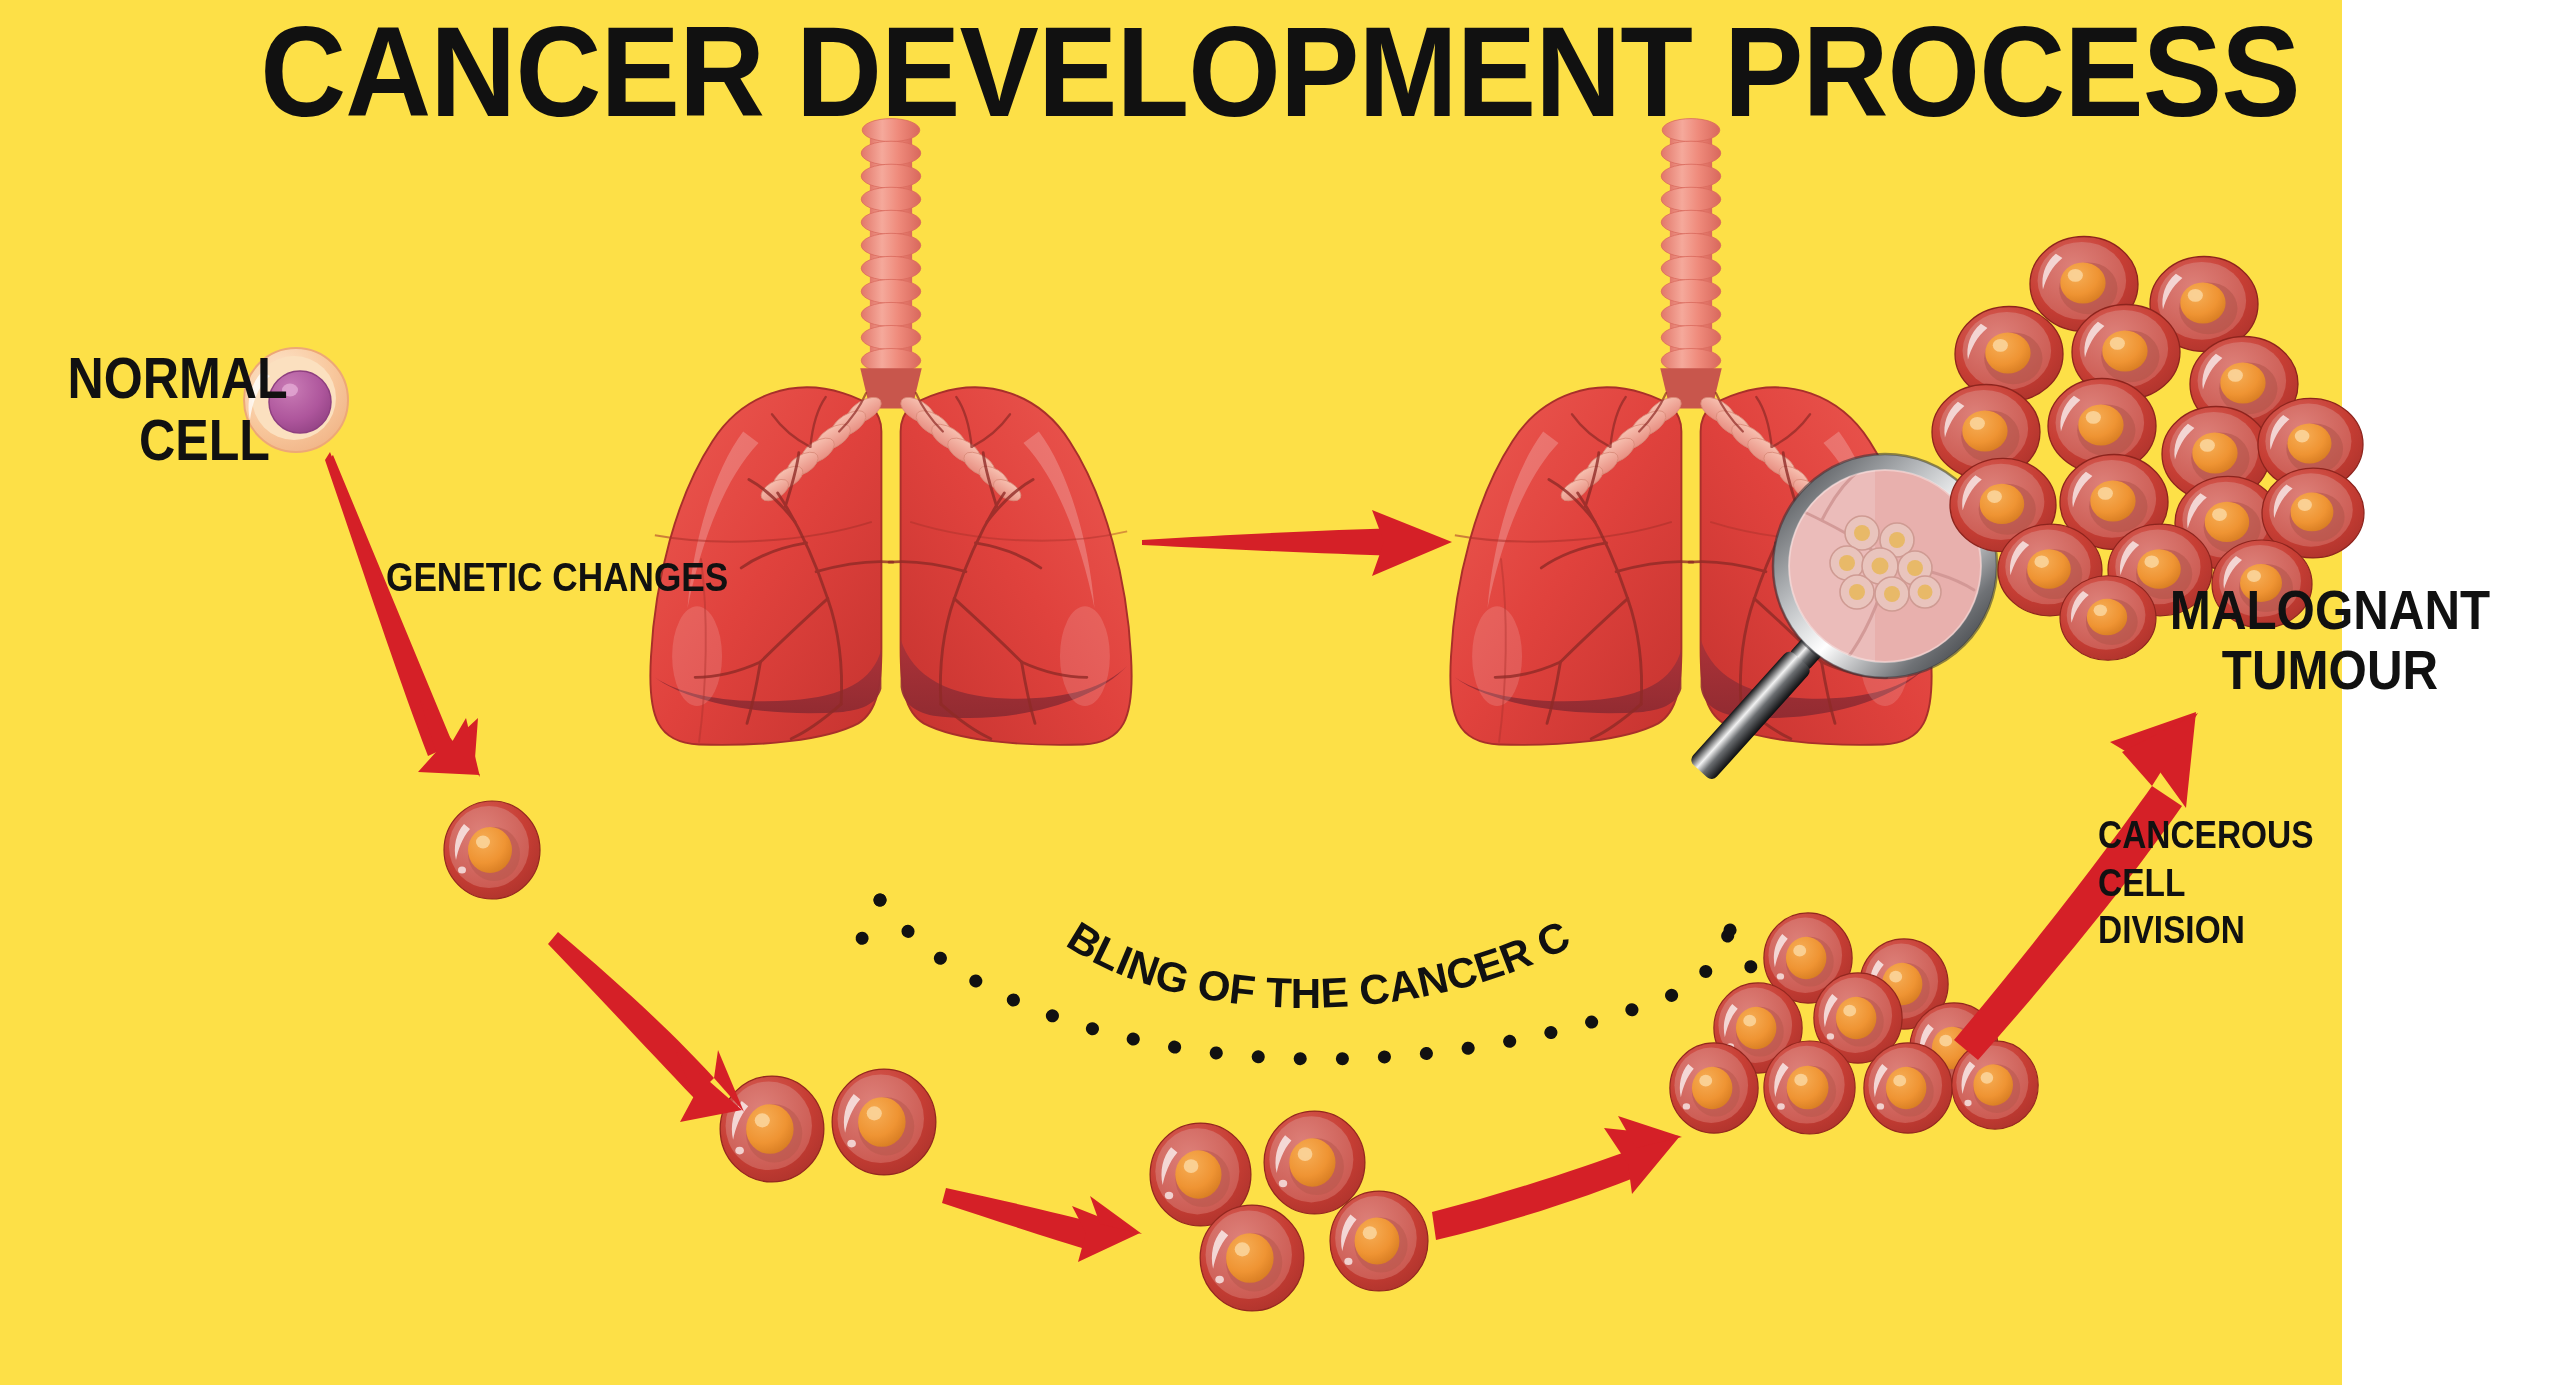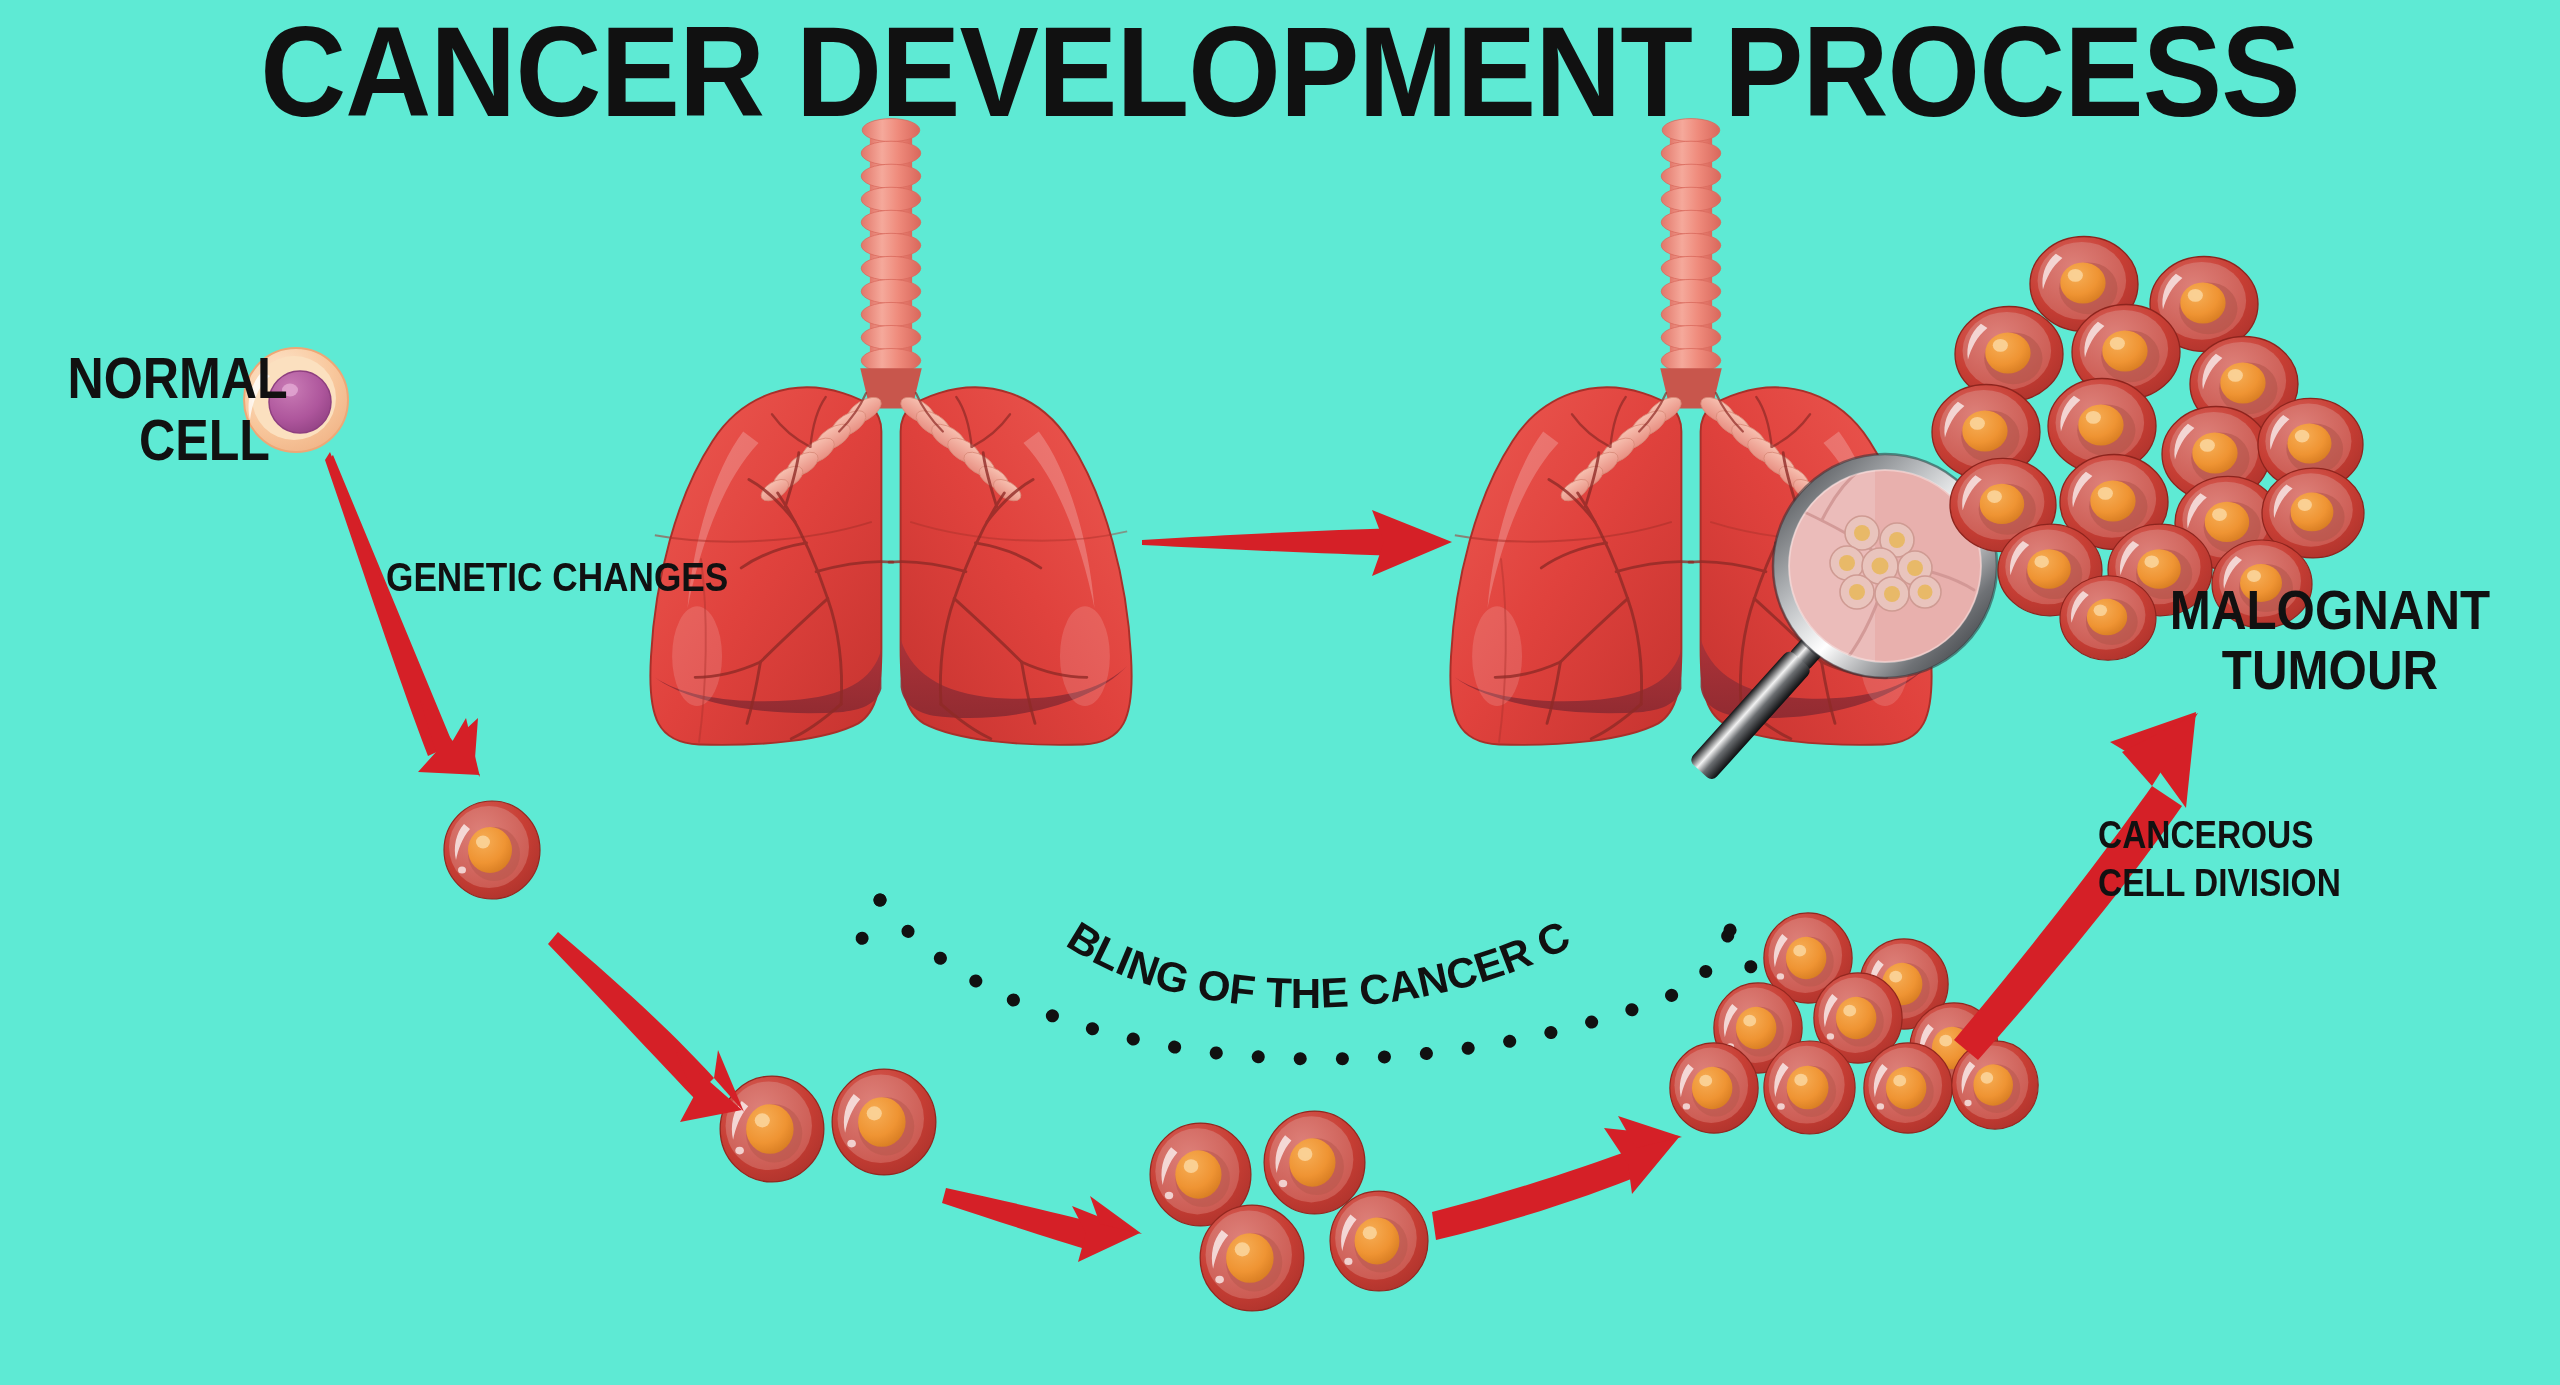--- a/index.html
+++ b/index.html
@@ -1,17 +1,17 @@
 <!DOCTYPE html>
 <html><head>
 <meta charset="utf-8">
 <style>
   html,body{margin:0;padding:0;background:#ffffff;}
   body{width:2560px;height:1385px;overflow:hidden;font-family:"Liberation Sans",sans-serif;}
-  #stage{position:relative;width:2560px;height:1385px;background:#5eead4;text-decoration:underline;}
+  #stage{position:relative;width:2342px;height:1385px;background:#fde047;text-decoration:underline;}
   #stage > *{position:absolute;}
 
   .ttl{
     left:0;top:8px;width:2560px;text-align:center;
     font-family:"Liberation Sans Narrow","Liberation Sans",sans-serif;
     font-weight:700;font-size:128px;line-height:1.0;color:#111;
     letter-spacing:-1px;transform:scaleX(0.93);transform-origin:50% 50%;
     white-space:nowrap;
   }
 

